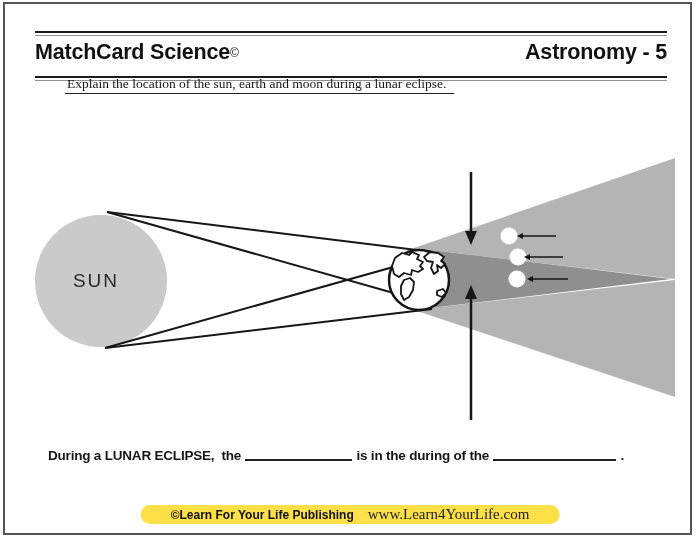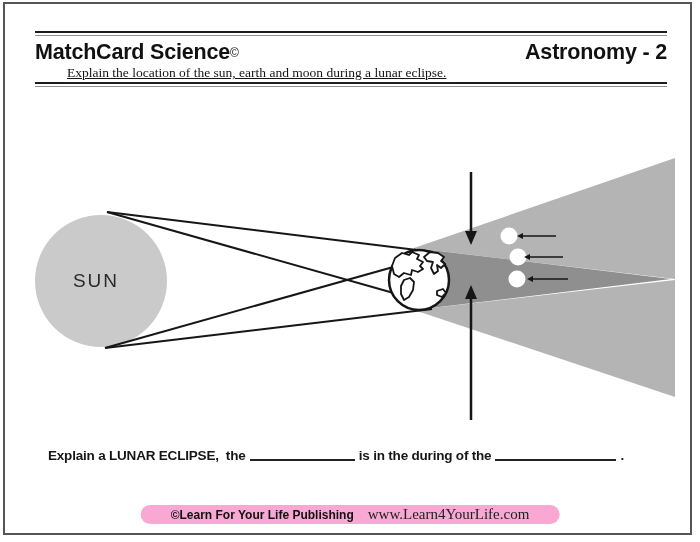--- a/index.html
+++ b/index.html
@@ -4,54 +4,54 @@
 <style>
   html,body{margin:0;padding:0;background:#ffffff;}
   body{width:700px;height:542px;position:relative;overflow:hidden;
        font-family:"Liberation Sans",sans-serif;color:#1a1a1a;}
   .page-frame{position:absolute;left:3px;top:2px;width:689px;height:533px;
               border:2px solid #555;background:#fff;box-sizing:border-box;}
   
   .header{position:absolute;left:35px;top:31px;width:632px;}
   .rule{height:2px;border-top:2px solid #1c1c1c;border-bottom:1px solid #8f8f8f;}
   .title-row{display:flex;justify-content:space-between;align-items:flex-end;
-             padding:4px 0 17px 0;}
+             padding:4px 0 11px 0;}
   .brand,.course{font-size:21.5px;font-weight:bold;letter-spacing:-0.2px;color:#111;}
   .copy{font-size:12px;font-weight:normal;vertical-align:2px;}
   
-  .instruction{position:absolute;left:65px;top:65px;font-family:"Liberation Serif",serif;
+  .instruction{position:absolute;left:65px;top:76px;font-family:"Liberation Serif",serif;
                font-size:13.5px;color:#151515;border-bottom:1px solid #222;
-               padding:0 8px 1px 2px;text-decoration:underline;}
+               padding:0 8px 1px 2px;}
   
   svg.diagram{position:absolute;left:0;top:0;width:700px;height:542px;}
   
   .sentence{position:absolute;left:48px;top:448px;width:576px;display:flex;
             align-items:flex-end;font-size:13.5px;font-weight:bold;
             letter-spacing:-0.2px;color:#161616;}
   .sentence span{white-space:pre;line-height:15px;}
   .blank{height:0;border-bottom:2px solid #222;margin:0 4px 2px 4px;}
   .blank1{flex:1.0;}
   .blank2{flex:1.15;}
   
   .footer-pill{position:absolute;top:505px;left:50%;transform:translateX(-50%);
-               background:#f9a8d4;border-radius:10px;height:19px;
+               background:#fde047;border-radius:10px;height:19px;
                display:flex;align-items:center;gap:14px;padding:0 30px;}
   .publisher{font-size:12px;font-weight:bold;color:#111;white-space:pre;}
   .website{font-family:"Liberation Serif",serif;font-size:15px;color:#222;white-space:pre;}
 </style>
 </head>
 <body>
 
 <div class="page-frame"></div>
 
 <div class="header">
   <div class="rule"></div>
   <div class="title-row">
     <div class="brand"><span>MatchCard Science</span><span class="copy">©</span></div>
-    <div class="course">Astronomy - 2</div>
+    <div class="course">Astronomy - 5</div>
   </div>
   <div class="rule"></div>
 </div>
 
 <div class="instruction">Explain the location of the sun, earth and moon during a lunar eclipse.</div>
 
 <svg class="diagram" viewBox="0 0 700 542" xmlns="http://www.w3.org/2000/svg">
 
   <circle cx="101" cy="281" r="66" fill="#cacaca"></circle>
   <text x="96" y="287" text-anchor="middle" font-family="Liberation Sans, sans-serif" font-size="19" letter-spacing="2" fill="#2a2a2a">SUN</text>
@@ -94,21 +94,21 @@
     <line x1="471" y1="172" x2="471" y2="233"></line>
     <line x1="471" y1="420" x2="471" y2="297"></line>
   </g>
   <g fill="#161616">
     <polygon points="465,231 477,231 471,245"></polygon>
     <polygon points="465,299 477,299 471,285"></polygon>
   </g>
 </svg>
 
 <div class="sentence">
-  <span>Explain a LUNAR ECLIPSE,  the</span>
+  <span>During a LUNAR ECLIPSE,  the</span>
   <span class="blank blank1"></span>
   <span>is in the during of the</span>
   <span class="blank blank2"></span>
   <span>.</span>
 </div>
 
 <div class="footer-pill">
   <span class="publisher">©Learn For Your Life Publishing</span>
   <span class="website">www.Learn4YourLife.com</span>
 </div>

